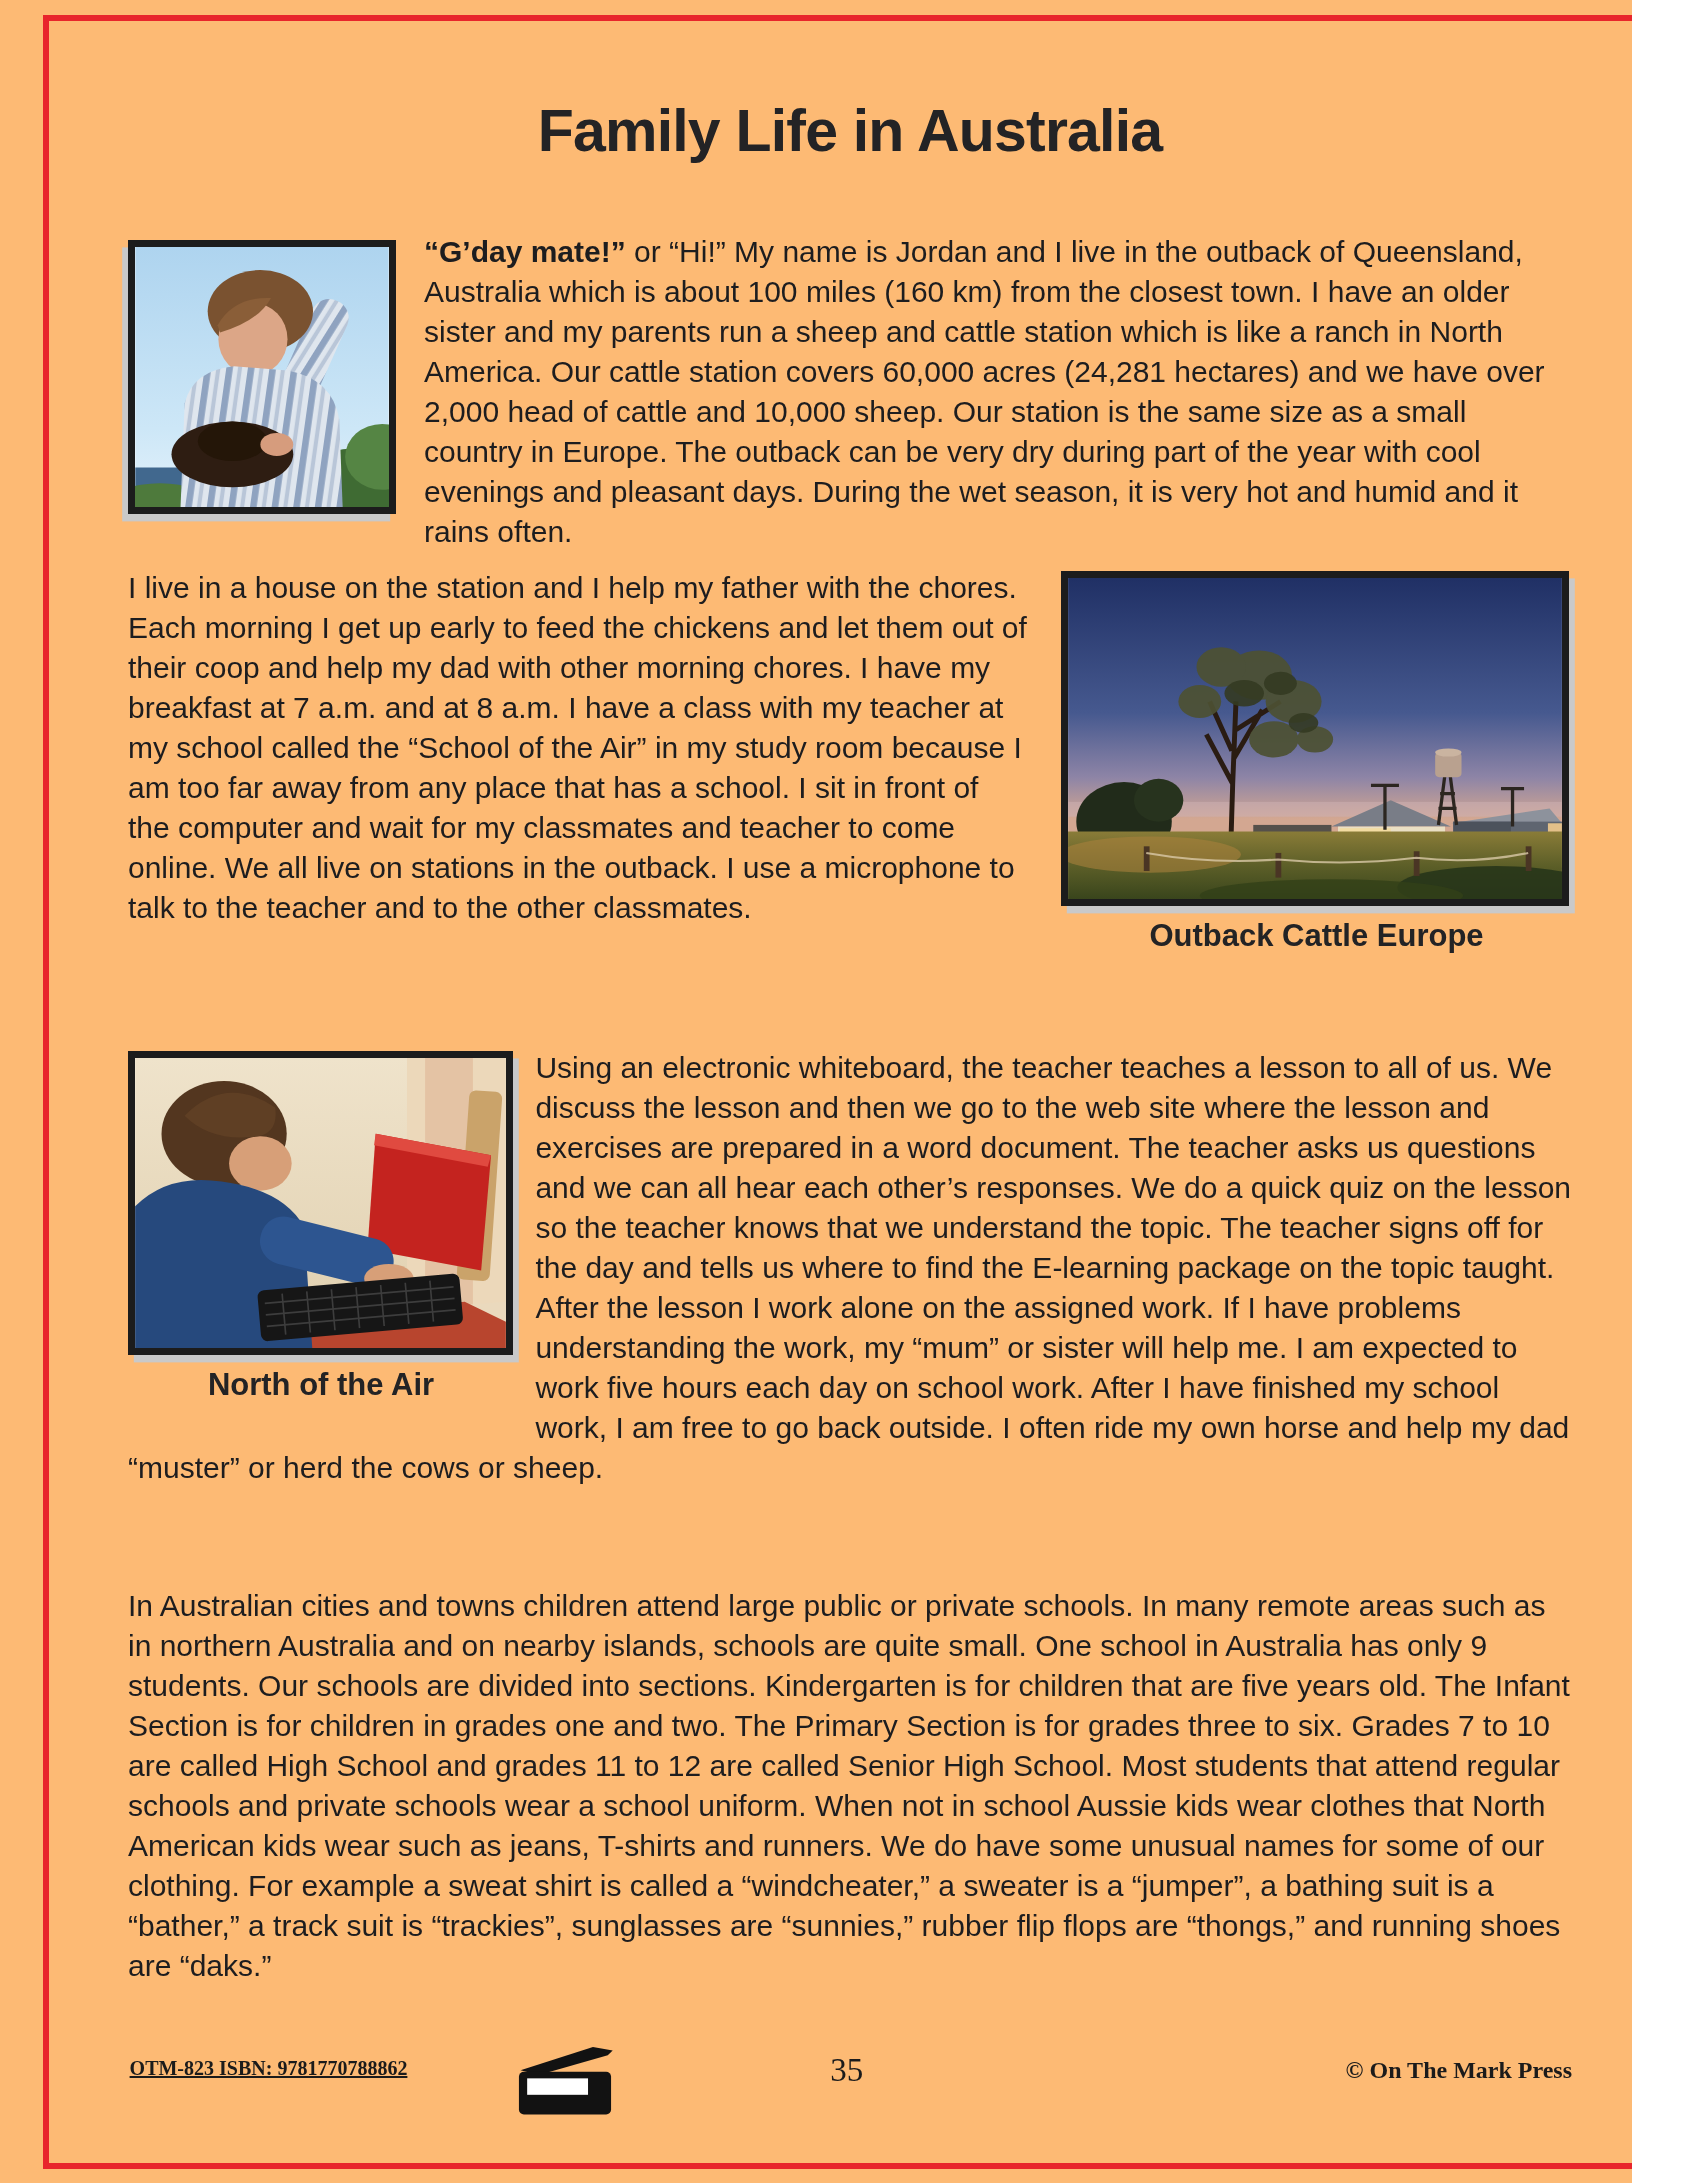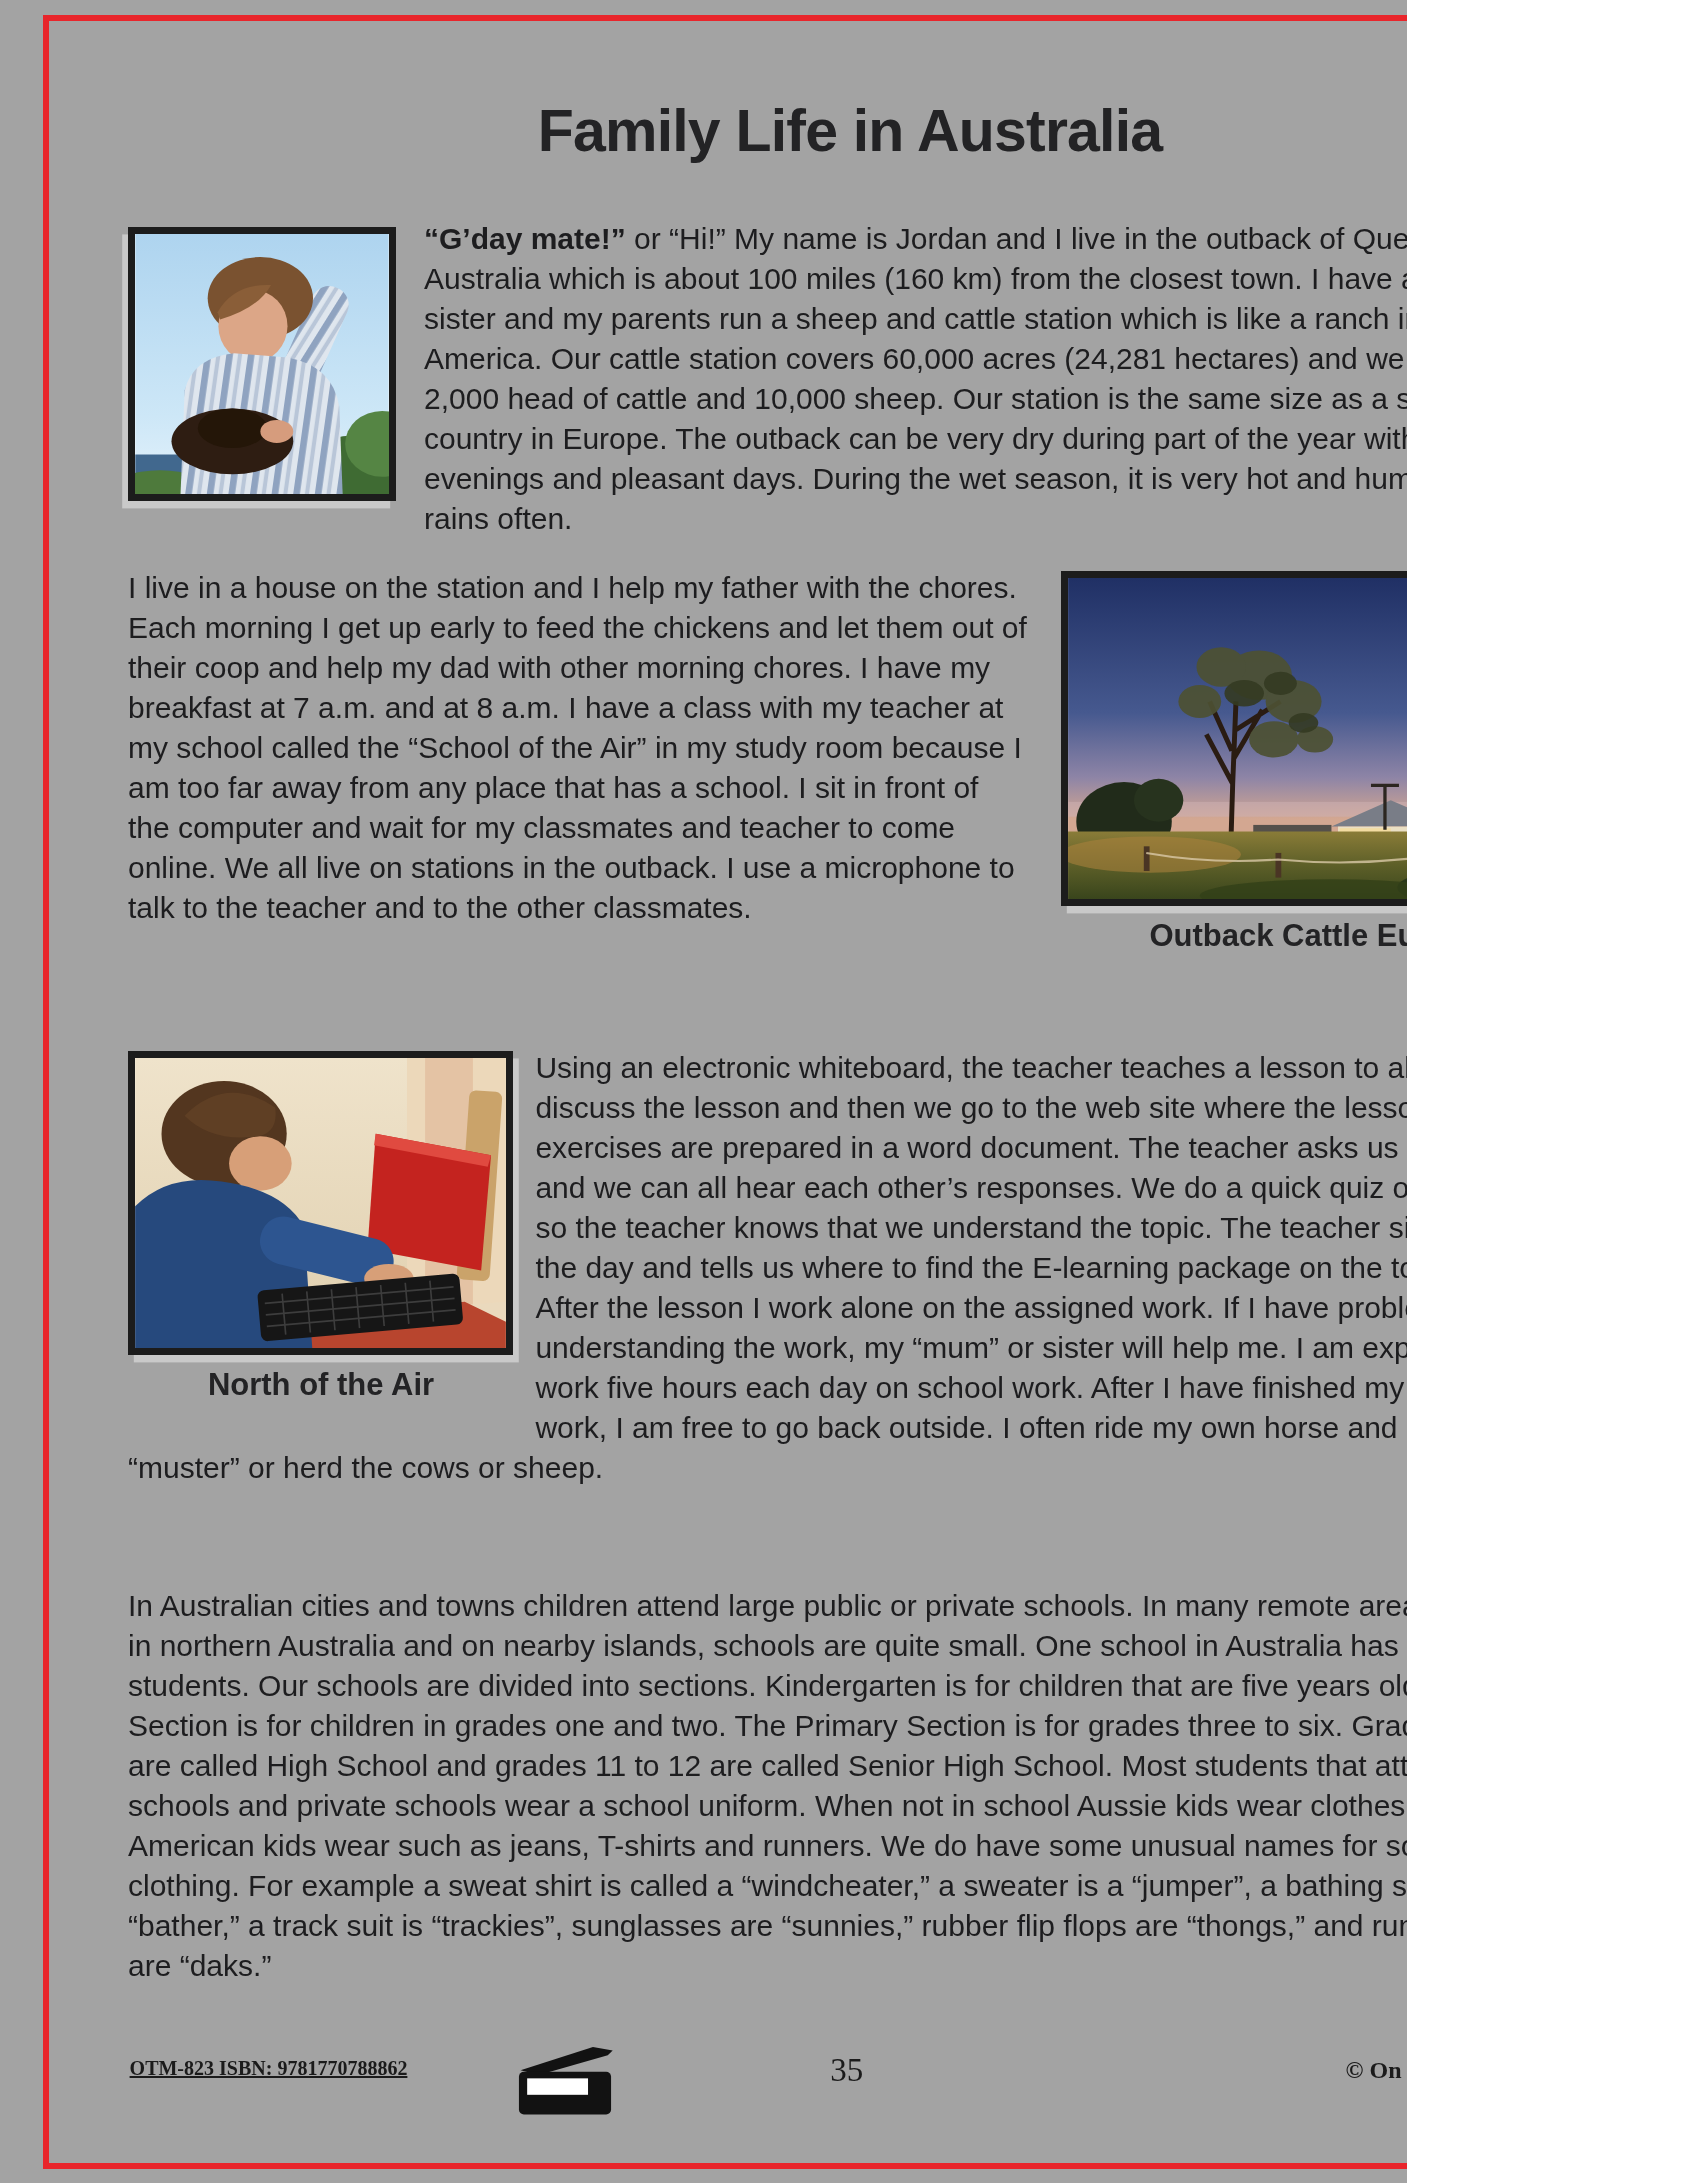--- a/index.html
+++ b/index.html
@@ -1,36 +1,36 @@
 <!DOCTYPE html>
 <html style="font-size:13px"><head>
 <meta charset="utf-8">
 <style>
   html,body{margin:0;padding:0;background:#ffffff;}
   .page{
     position:relative;
-    width:1407px;
+    width:1632px;
     height:2183px;
-    background:#a3a3a3;
+    background:#fdba74;
     font-family:"Liberation Sans", sans-serif;
     color:#1d1d1f;
     overflow:hidden;
   }
   
   .border-top{position:absolute;left:43px;top:15px;right:0;height:5.8px;background:#e8252b;}
   .border-left{position:absolute;left:43px;top:15px;width:5.8px;height:2154px;background:#e8252b;}
   .border-bottom{position:absolute;left:43px;top:2163px;right:0;height:5.8px;background:#e8252b;}
 
   .title{
     position:absolute;left:128px;width:1444px;top:97px;
     text-align:center;font-size:59px;font-weight:bold;letter-spacing:-0.8px;color:#232325;
   }
   .sec{position:absolute;left:128px;width:1444px;font-size:30px;line-height:40px;color:#1d1d1f;}
   .sec p{margin:0;}
-  .sec1{top:219px;}
+  .sec1{top:232px;}
   .sec2{top:568px;}
   .sec3{top:1048px;}
   .sec4{top:1586px;}
 
   .photo{background:#fff;border:7.4px solid #1c1c1c;display:block;}
   .photo svg{display:block;}
   .boy-photo{float:left;margin:8.2px 28px 15px 0;box-shadow:-5.8px 7.4px 0 #c9c9c9;}
   .fig{margin:0;padding:0;}
   .fig-right{float:right;margin:3.3px 0 11.5px 33px;width:511px;}
   .fig-left{float:left;margin:3.3px 21.4px 8.2px 0;width:386px;}

